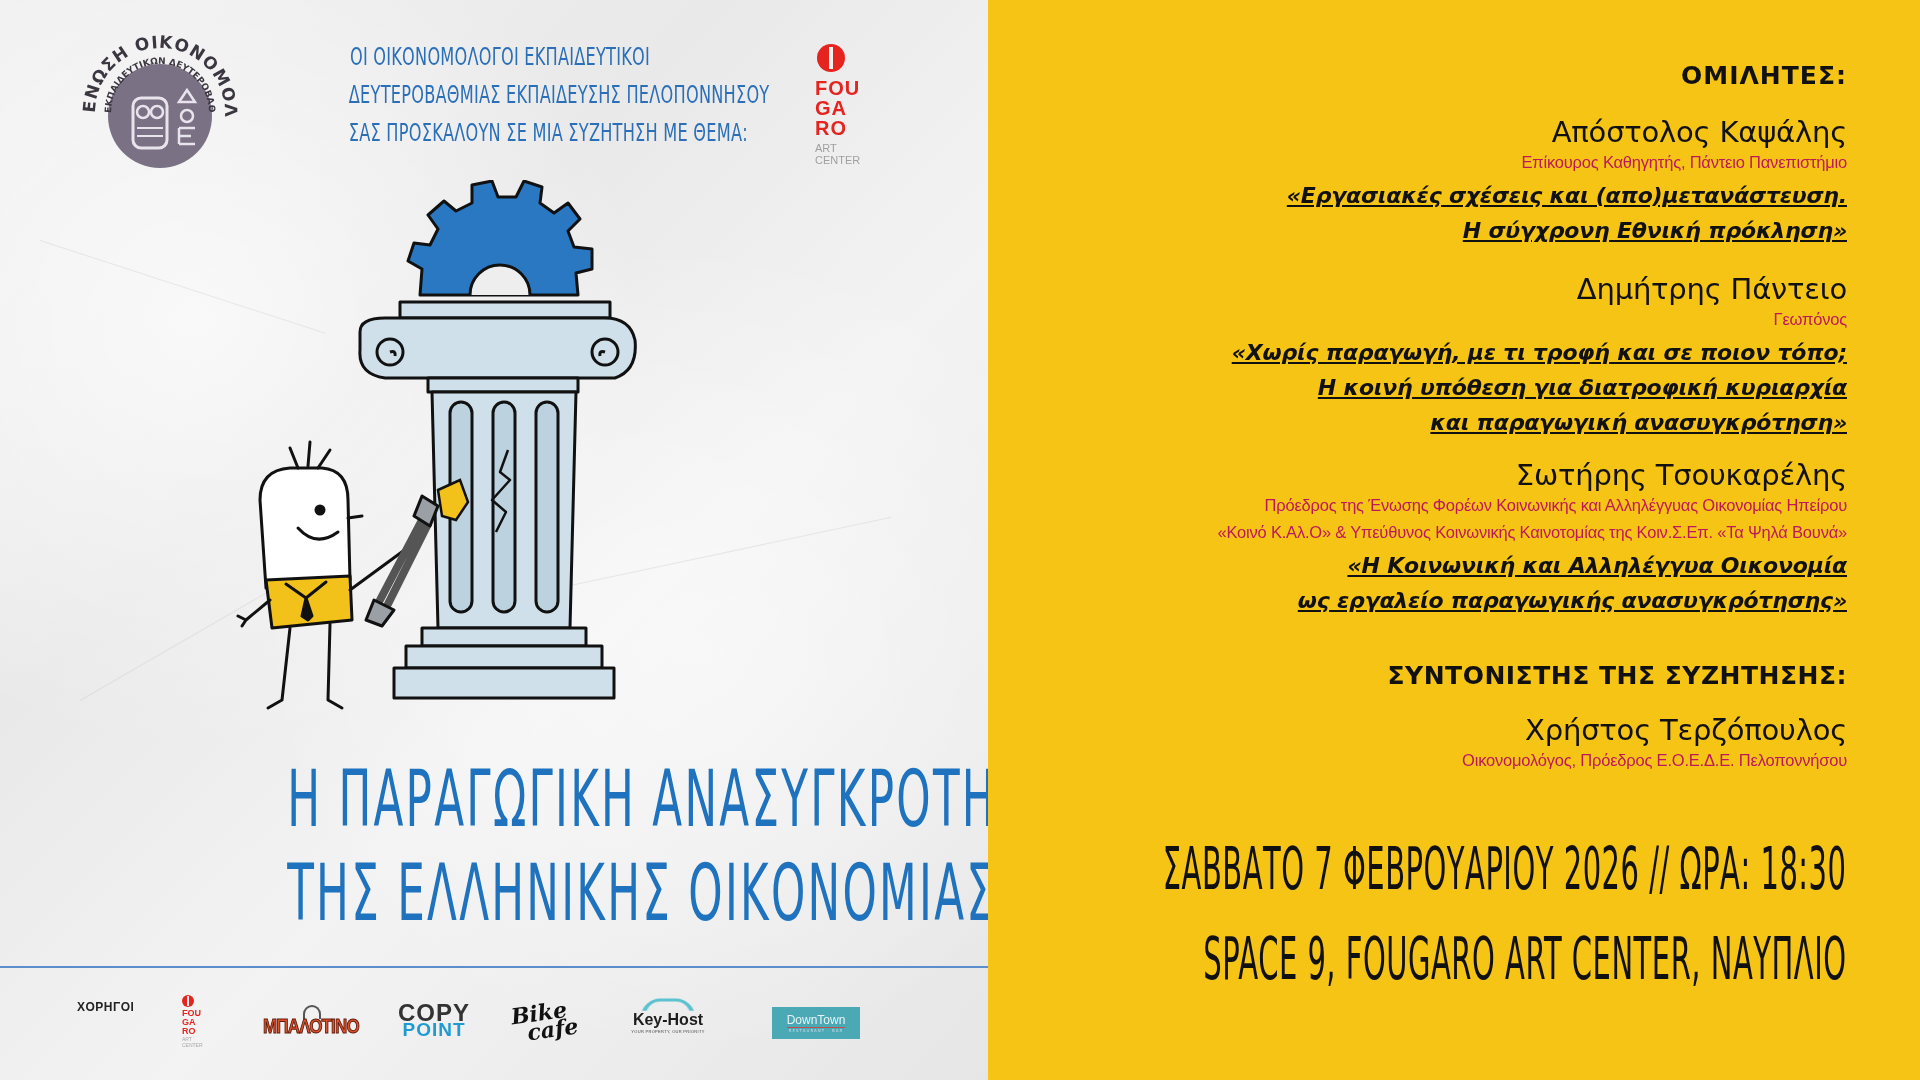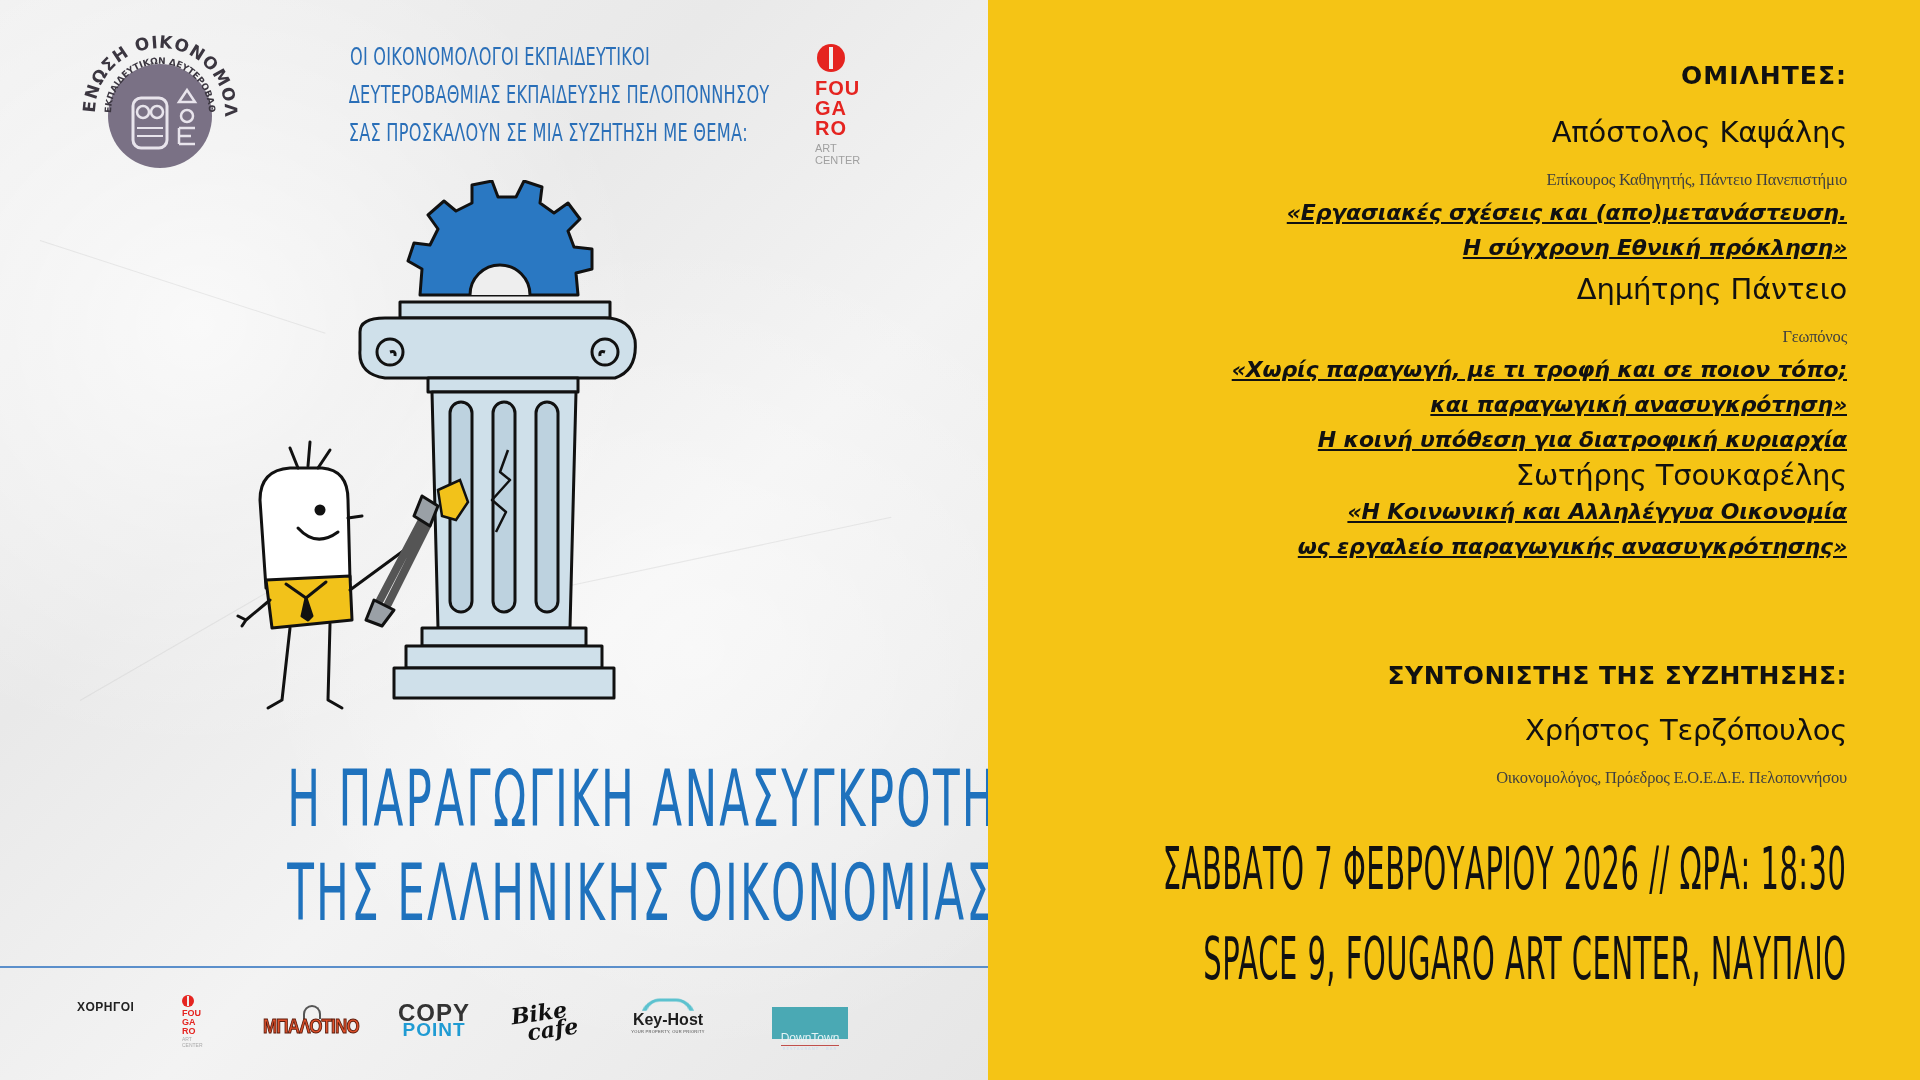--- a/index.html
+++ b/index.html
@@ -86,37 +86,37 @@
 
   .sp-bike { left: 512px; top: 28px; font-family:"DejaVu Serif",serif; font-style:italic; font-weight:bold; font-size:22px; line-height:18px; color:#111; transform: rotate(-8deg); }
   .sp-bike span { display:block; }
   .sp-bike .l2 { padding-left: 14px; }
 
   .sp-keyhost { left: 630px; top: 22px; width: 76px; text-align:center; }
   .sp-keyhost .roof { width: 46px; height: 14px; margin: 0 auto; border-top: 4px solid #5cc2cf; border-left: 4px solid #5cc2cf; border-right: 4px solid #5cc2cf; border-radius: 14px 14px 0 0; transform: perspective(30px) rotateX(30deg); }
   .sp-keyhost .name { font-family:"Liberation Sans",sans-serif; font-weight:bold; font-size:16px; color:#1d1d1d; line-height:18px; }
   .sp-keyhost .tag { font-family:"Liberation Sans",sans-serif; font-size:4px; color:#444; letter-spacing:0.3px; }
 
-  .sp-downtown { left: 772px; top: 32px; width: 76px; height: 32px; background: #4aa9b4; text-align:center; padding-top: 20px; }
+  .sp-downtown { left: 772px; top: 32px; width: 88px; height: 32px; background: #4aa9b4; text-align:center; padding-top: 2px; }
   .sp-downtown .name { font-family:"Liberation Sans",sans-serif; font-size:12px; color:#e6f4f6; border-bottom: 1px solid #c0504d; display:inline-block; line-height: 14px; }
   .sp-downtown .tag { font-size:4px; color:#cde; letter-spacing:1px; }
 
   
   .right-panel {
     position: absolute; left: 988px; top: 0; width: 932px; height: 1080px; background: #f5c415;
     color: #111;
   }
   .rp-inner { position: absolute; right: 73px; top: 0; width: 880px; text-align: right; }
 
   .speakers-heading {
     position: absolute; right: 0; top: 61px; font-family:"DejaVu Sans",sans-serif; font-weight:bold; font-size: 25px; letter-spacing: 1px;
   }
   .speaker { position: absolute; right: 0; width: 880px; }
   .speaker-name { font-family:"DejaVu Sans",sans-serif; font-weight:normal; font-size: 29px; line-height: 34px; letter-spacing: -0.2px; }
-  .speaker-role { font-family:Liberation Serif, serif; font-size: 16.5px; line-height: 27px; color:#404040; letter-spacing: -0.2px; margin-top: 17px; }
+  .speaker-role { font-family:Liberation Sans, sans-serif; font-size: 16.5px; line-height: 27px; color:#be185d; letter-spacing: -0.2px; }
   .speaker-topic { font-family:"DejaVu Sans",sans-serif; font-weight:bold; font-style: italic; font-size: 22px; line-height: 35px; letter-spacing: -0.2px; margin-top: 2px; text-decoration: underline; }
   .speaker-topic span, .speaker-role span { display:block; white-space: nowrap; }
 
   .sp1 { top: 115px; }
   .sp2 { top: 272px; }
   .sp3 { top: 458px; }
 
   .moderator-heading {
     position: absolute; right: 0; top: 661px; font-family:"DejaVu Sans",sans-serif; font-weight:bold; font-size: 25px; letter-spacing: 0.5px; white-space: nowrap;
   }
@@ -292,27 +292,31 @@
       </div>
     </div>
 
     <div class="speaker sp2">
       <div class="speaker-name">Δημήτρης Πάντειο</div>
       <div class="speaker-role">
         <span>Γεωπόνος</span>
       </div>
       <div class="speaker-topic">
         <span>«Χωρίς παραγωγή, με τι τροφή και σε ποιον τόπο;</span>
+        <span>Η κοινή υπόθεση για διατροφική κυριαρχία</span>
         <span>και παραγωγική ανασυγκρότηση»</span>
-        <span>Η κοινή υπόθεση για διατροφική κυριαρχία</span>
       </div>
     </div>
 
     <div class="speaker sp3">
       <div class="speaker-name">Σωτήρης Τσουκαρέλης</div>
+      <div class="speaker-role">
+        <span>Πρόεδρος της Ένωσης Φορέων Κοινωνικής και Αλληλέγγυας Οικονομίας Ηπείρου</span>
+        <span>«Κοινό Κ.Αλ.Ο» &amp; Υπεύθυνος Κοινωνικής Καινοτομίας της Κοιν.Σ.Επ. «Τα Ψηλά Βουνά»</span>
+      </div>
       <div class="speaker-topic">
         <span>«Η Κοινωνική και Αλληλέγγυα Οικονομία</span>
         <span>ως εργαλείο παραγωγικής ανασυγκρότησης»</span>
       </div>
     </div>
 
     <div class="moderator-heading">ΣΥΝΤΟΝΙΣΤΗΣ ΤΗΣ ΣΥΖΗΤΗΣΗΣ:</div>
 
     <div class="moderator">
       <div class="speaker-name">Χρήστος Τερζόπουλος</div>

